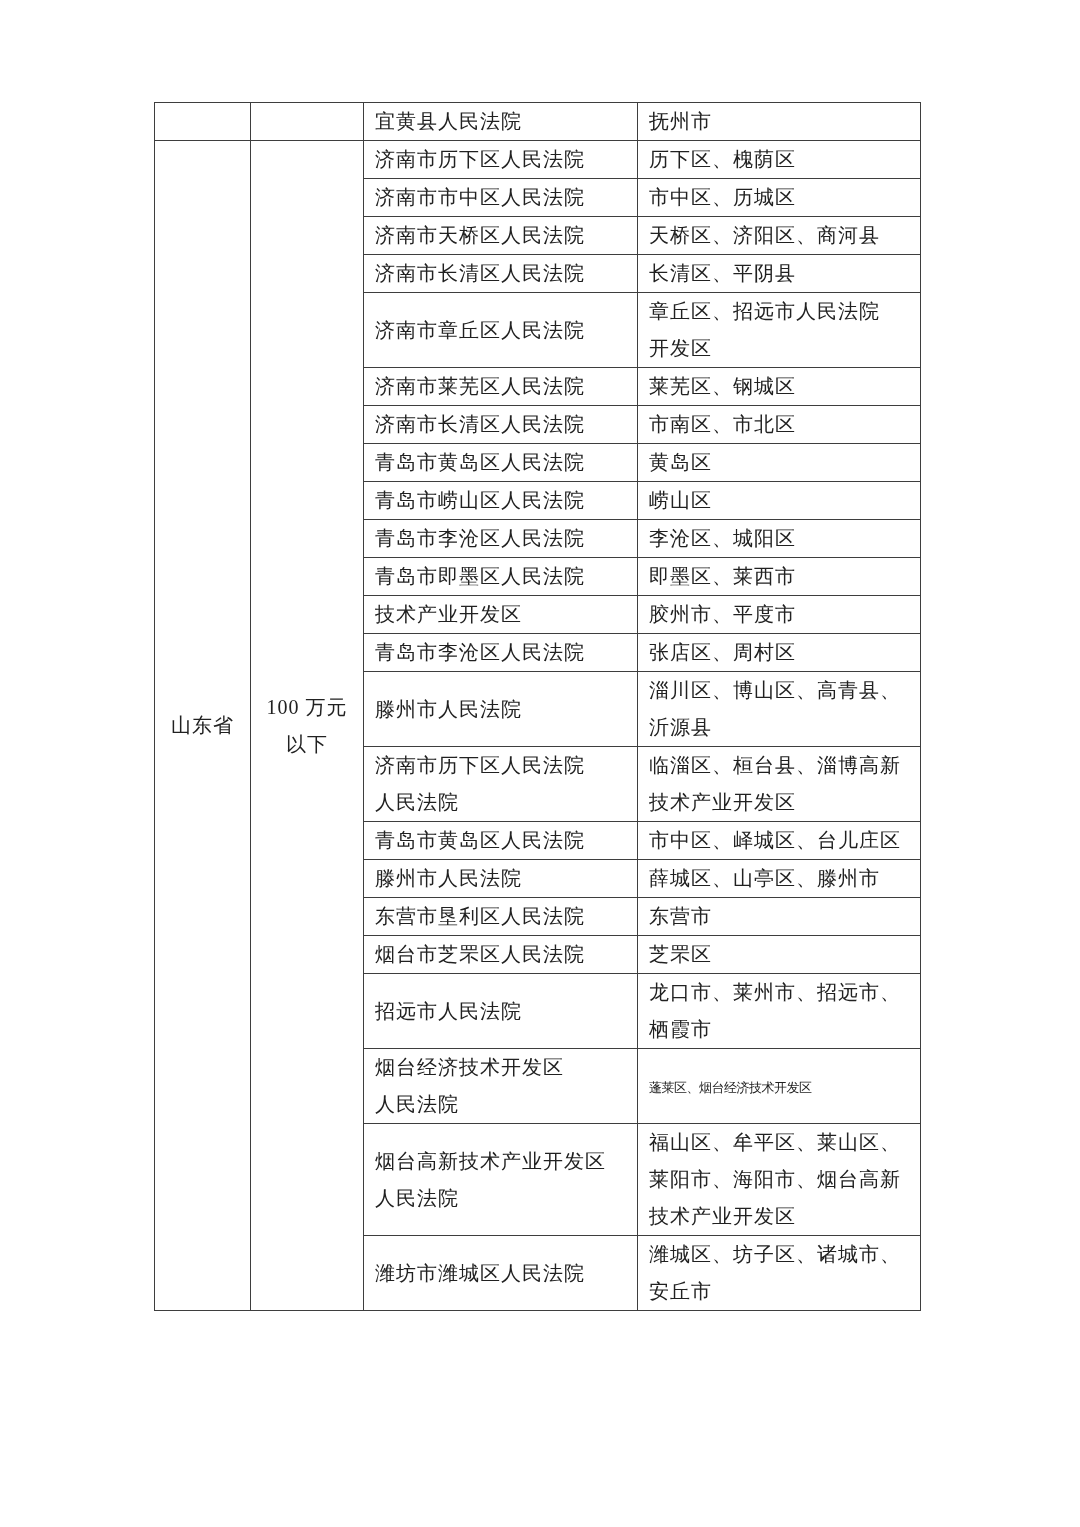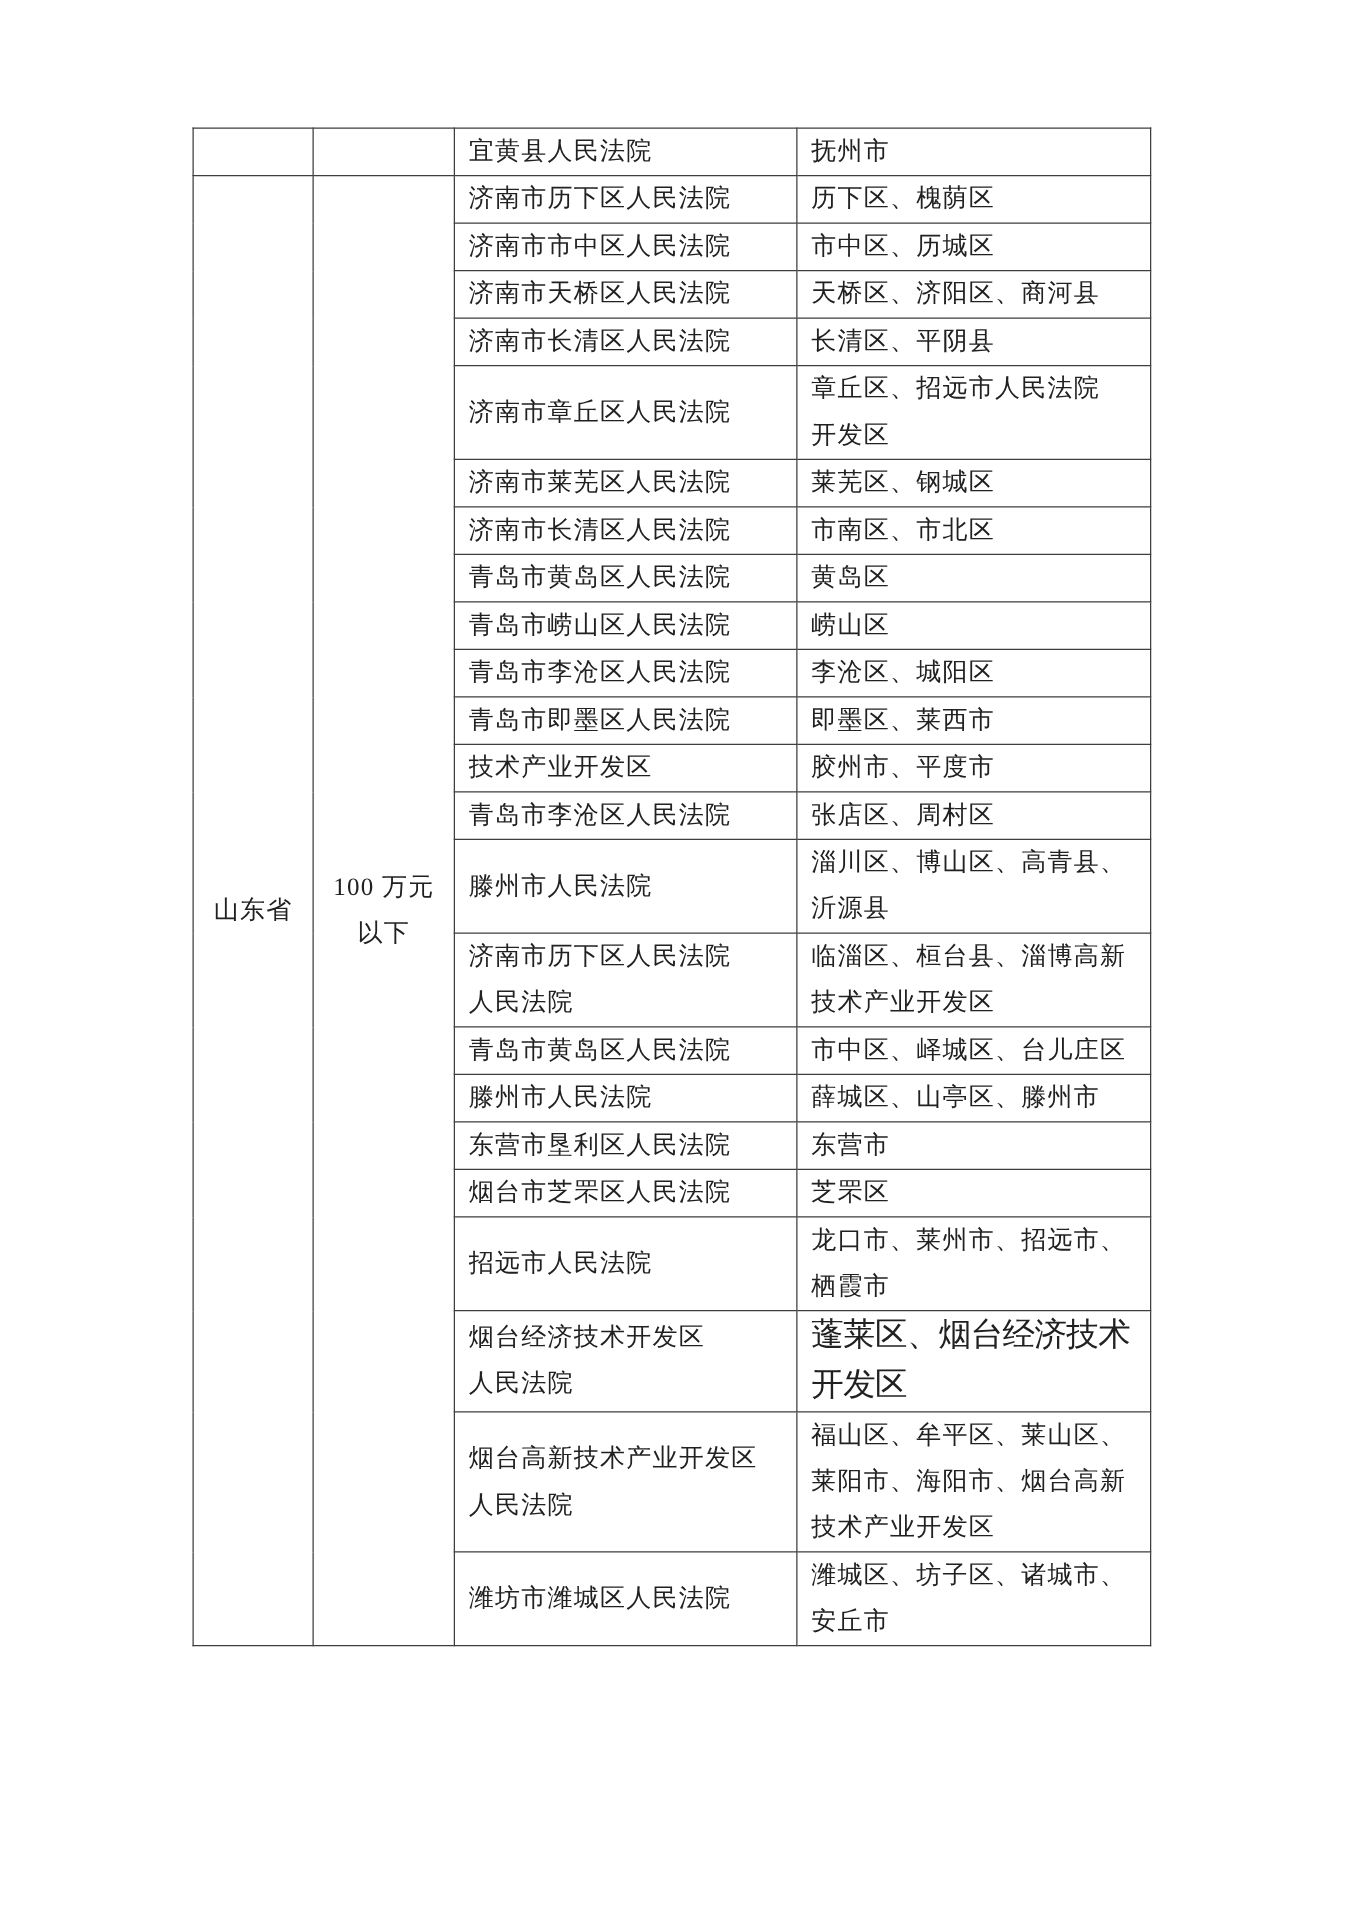--- a/index.html
+++ b/index.html
@@ -34,21 +34,21 @@
     text-align: left;
     padding: 0 3px 0 11px;
   }
   td.cell-province, td.cell-amount {
     text-align: center;
   }
   .cell-text {
     white-space: pre-line;
   }
   .cell-text.tight {
-    font-size: 26px;
+    font-size: 13px;
     letter-spacing: -0.5px;
   }
 </style>
 </head>
 <body style="--text-color: #212121; --border-color: #3e3e3e; background: rgb(255, 255, 255);">
 
 <table class="doc-table">
   <colgroup>
     <col style="width:96px">
     <col style="width:113px">

